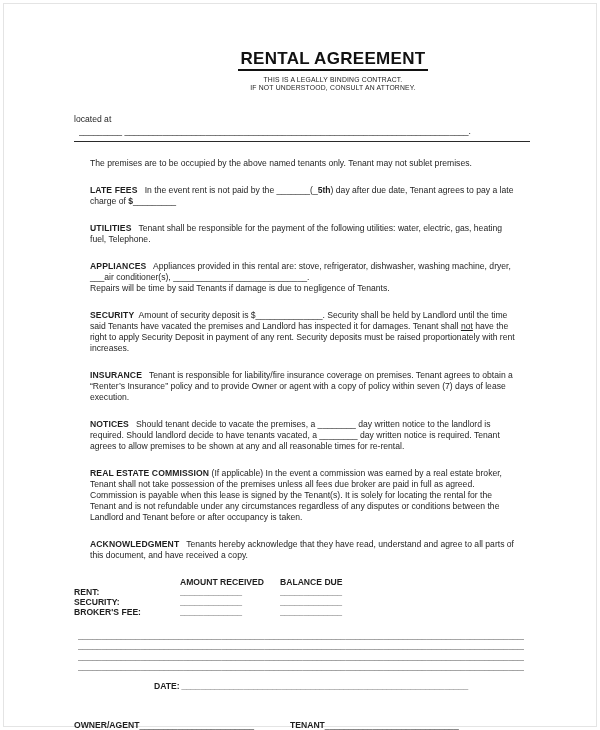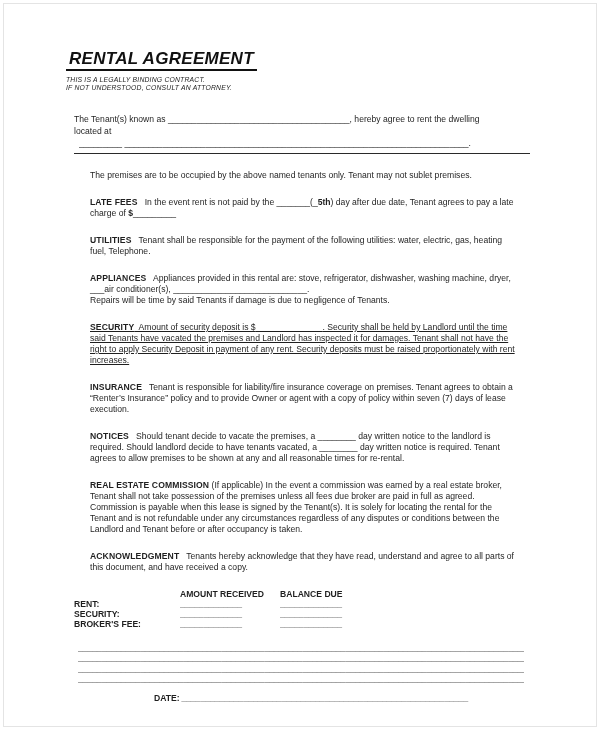--- a/index.html
+++ b/index.html
@@ -3,33 +3,33 @@
 <meta charset="utf-8">
 <style>
   html,body{margin:0;padding:0;}
   body{
     width:600px;height:730px;background:#ffffff;position:relative;overflow:hidden;
     font-family:"Liberation Sans","DejaVu Sans",sans-serif;color:#1c1c1c;
     -webkit-font-smoothing:antialiased;
   }
   .page-border{position:absolute;left:3px;top:3px;right:3px;bottom:3px;border:1px solid #e4e4e4;pointer-events:none;}
   
-  .hdr{position:absolute;top:50px;left:66px;width:534px;text-align:left;font-style:italic;}
+  .hdr{position:absolute;top:50px;left:66px;width:534px;text-align:center;}
   .title{display:inline-block;font-size:17px;font-weight:bold;line-height:16px;color:#111;
          border-bottom:2px solid #111;padding:0 3px 2px 3px;letter-spacing:.3px;white-space:nowrap;}
   .sub{font-size:6.8px;line-height:8px;margin-top:0;color:#222;letter-spacing:.2px;}
   .sub.first{margin-top:5px;}
   
   .doc{position:absolute;left:74px;top:113px;width:460px;font-size:8.6px;line-height:11px;color:#1f1f1f;}
   .line{line-height:12px;white-space:nowrap;}
   .blankline{margin-left:5px;overflow:hidden;}
   .rule{border-bottom:1px solid #2a2a2a;width:456px;height:0;margin-top:4px;}
   .premises{margin-top:2px;}
   p.sec{margin:16px;}
-  .mt8{margin-top:8px;} .mt7{margin-top:7px;} .mt6{margin-top:6px;} .mt5{margin-top:5px;text-decoration:underline;} .mt4{margin-top:4px;}
+  .mt8{margin-top:8px;} .mt7{margin-top:7px;} .mt6{margin-top:6px;} .mt5{margin-top:5px;} .mt4{margin-top:4px;}
   b.lbl{font-weight:bold;letter-spacing:.1px;}
   .us{letter-spacing:0;}
   .uline{text-decoration:underline;}
   
   .ack-table{margin-top:7px;font-size:8.6px;font-weight:bold;}
   .trow{display:flex;line-height:10px;height:10px;}
   .tc0{width:106px;} .tc1{width:100px;} .tc2{flex:1;}
   .thead .tc1,.thead .tc2{font-weight:bold;}
   .tblank{font-weight:bold;color:#3a3a3a;}
   
@@ -49,21 +49,20 @@
 <div class="page-border"></div>
 
 <header class="hdr">
   <div><span class="title">RENTAL AGREEMENT</span></div>
   <div class="sub first">THIS IS A LEGALLY BINDING CONTRACT.</div>
   <div class="sub">IF NOT UNDERSTOOD, CONSULT AN ATTORNEY.</div>
 </header>
 
 <main class="doc">
 
-  <div class="line"><span>The Tenant(s) known as </span><span class="us">______________________________________</span><span>, hereby agree to rent the dwelling</span></div>
   <div class="line">located at</div>
   <div class="line blankline us">_________ ________________________________________________________________________.</div>
   <div class="rule"></div>
 
   <p class="sec premises">The premises are to be occupied by the above named tenants only. Tenant may not sublet premises.</p>
 
 
   <p class="sec mt7"><b class="lbl">LATE FEES</b><span>&nbsp;&nbsp; In the event rent is not paid by the  </span><span class="us">_______</span><span>(_</span><b>5th</b><span>) day after due date, Tenant agrees to pay a late charge of </span><b>$</b><span class="us">_________</span></p>
 
   <p class="sec mt7"><b class="lbl">UTILITIES</b><span>&nbsp;&nbsp; Tenant shall be responsible for the payment of the following utilities: water, electric, gas, heating fuel, Telephone.</span></p>

